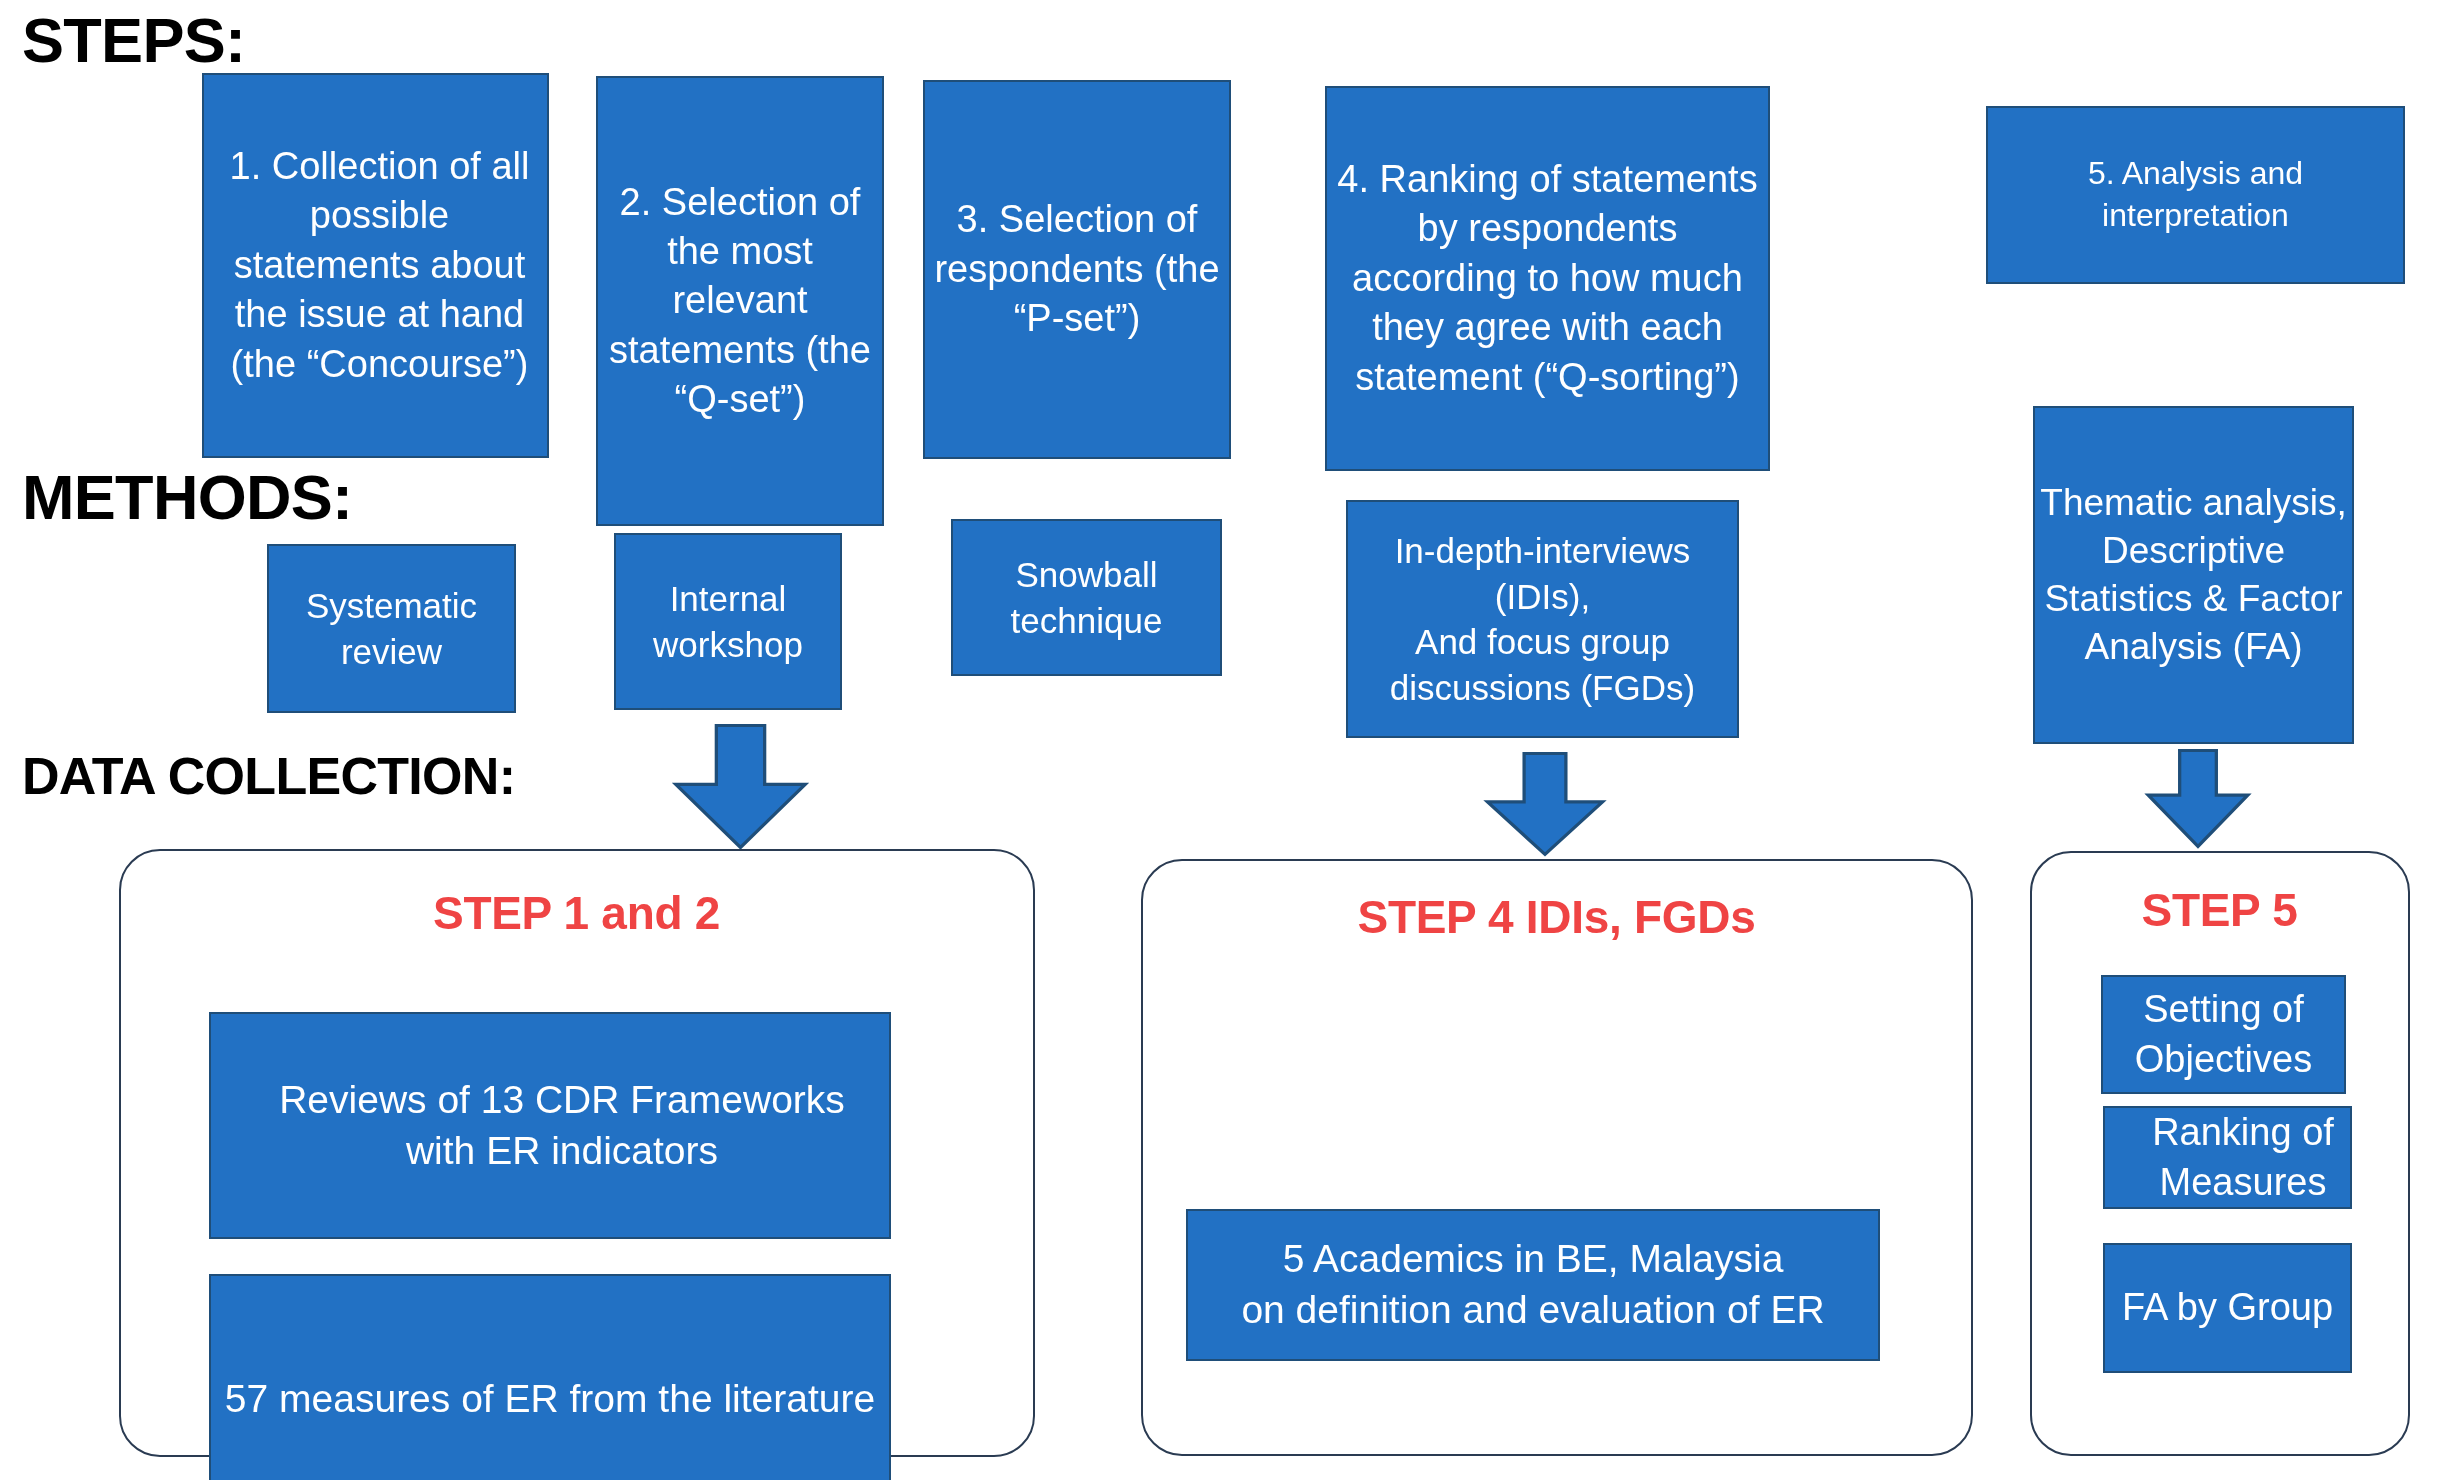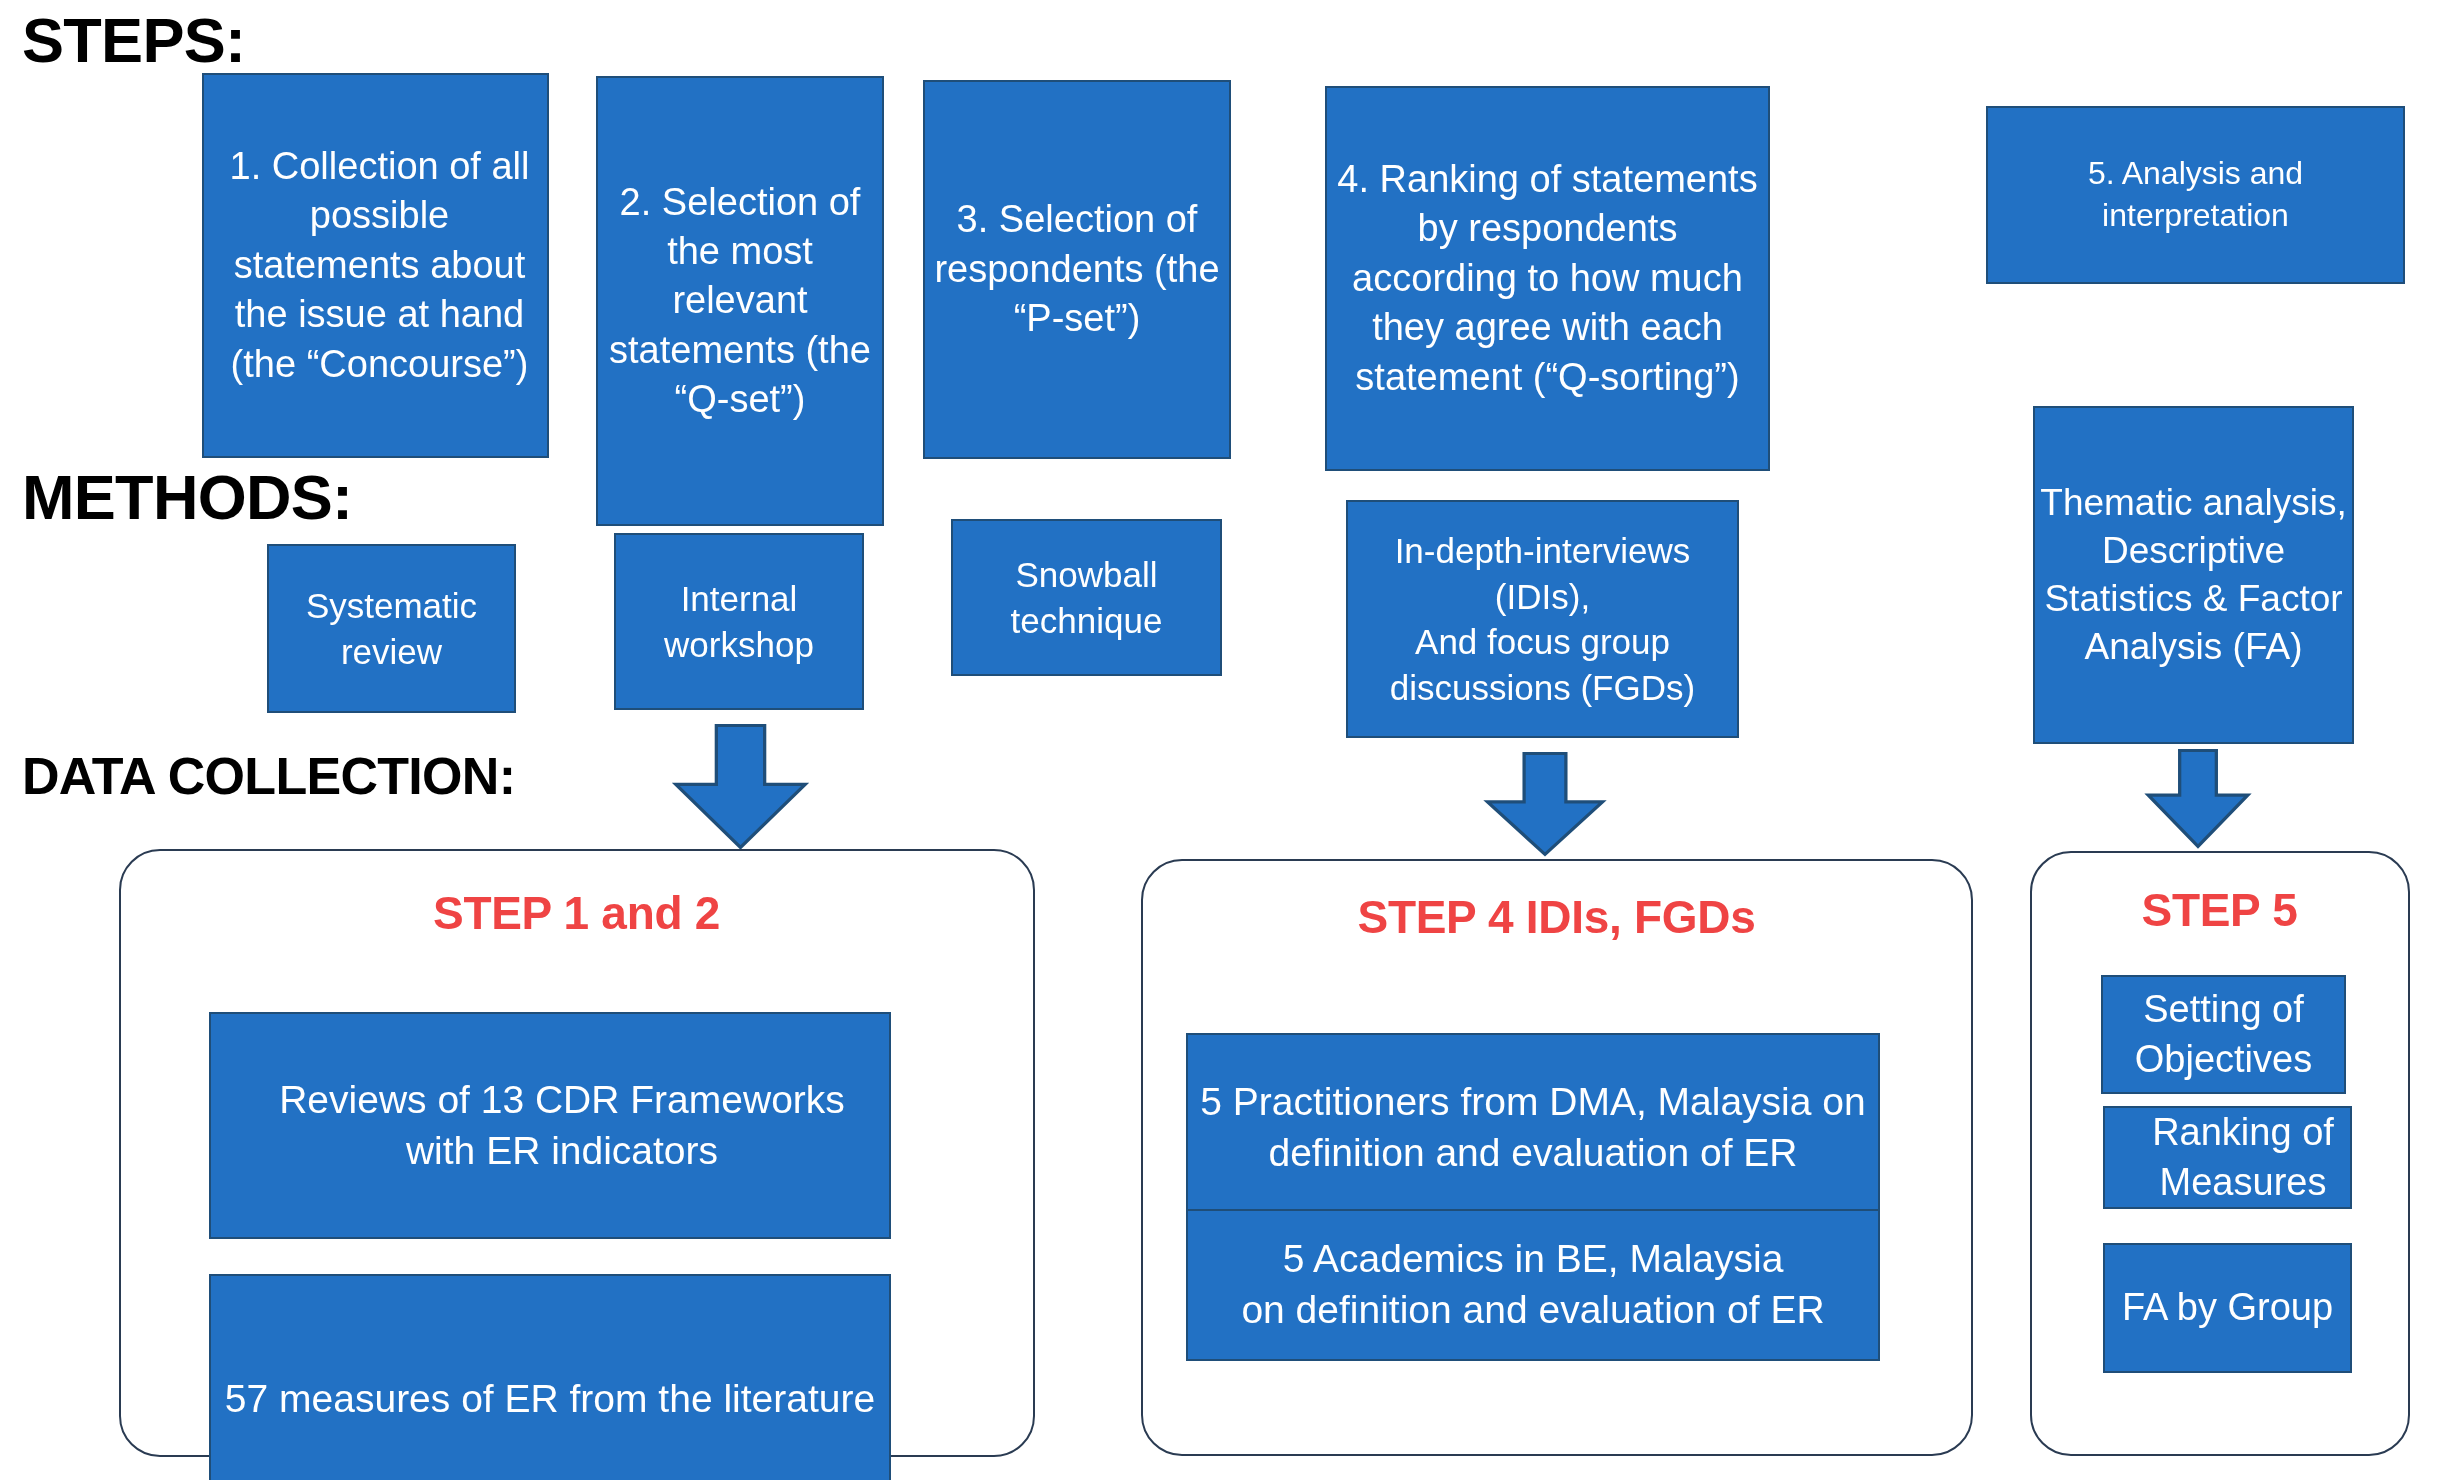--- a/index.html
+++ b/index.html
@@ -100,21 +100,21 @@
   </div>
 
   <div class="bbox" style="left:1986px; top:106px; width:419px; height:178px; font-size:32px;">
     <span>5. Analysis and interpretation</span>
   </div>
 
   <div class="bbox" style="left:267px; top:544px; width:249px; height:169px; font-size:35px;">
     <span>Systematic review</span>
   </div>
 
-  <div class="bbox" style="left:614px; top:533px; width:250px; height:177px; font-size:35px;">
+  <div class="bbox" style="left:614px; top:533px; width:228px; height:177px; font-size:35px;">
     <span>Internal workshop</span>
   </div>
 
   <div class="bbox" style="left:951px; top:519px; width:271px; height:157px; font-size:35px;">
     <span>Snowball technique</span>
   </div>
 
   <div class="bbox" style="left:1346px; top:500px; width:393px; height:238px; font-size:35px; white-space:pre-line;">
     <span>In-depth-interviews (IDIs),
 And focus group discussions (FGDs)</span>
@@ -151,23 +151,20 @@
 
     <div class="bbox" style="left:88px; top:423px; width:682px; height:250px; font-size:39px;">
       <span>57 measures of ER from the literature</span>
     </div>
 
   </div>
 
   <div class="group" style="left:1141px; top:859px; width:832px; height:597px;">
     <div class="group-title" style="top:29px; font-size:46px;">STEP 4 IDIs, FGDs</div>
 
-    <div class="bbox" style="left:43px; top:172px; width:694px; height:190px; font-size:39px;">
-      <span>5 Practitioners from DMA, Malaysia on definition and evaluation of ER</span>
-    </div>
 
     <div class="bbox" style="left:43px; top:348px; width:694px; height:152px; font-size:39px; white-space:pre-line;">
       <span>5 Academics in BE, Malaysia
 on definition and evaluation of ER</span>
     </div>
   </div>
 
   <div class="group" style="left:2030px; top:851px; width:380px; height:605px;">
     <div class="group-title" style="top:30px; font-size:46px;">STEP 5</div>
 

